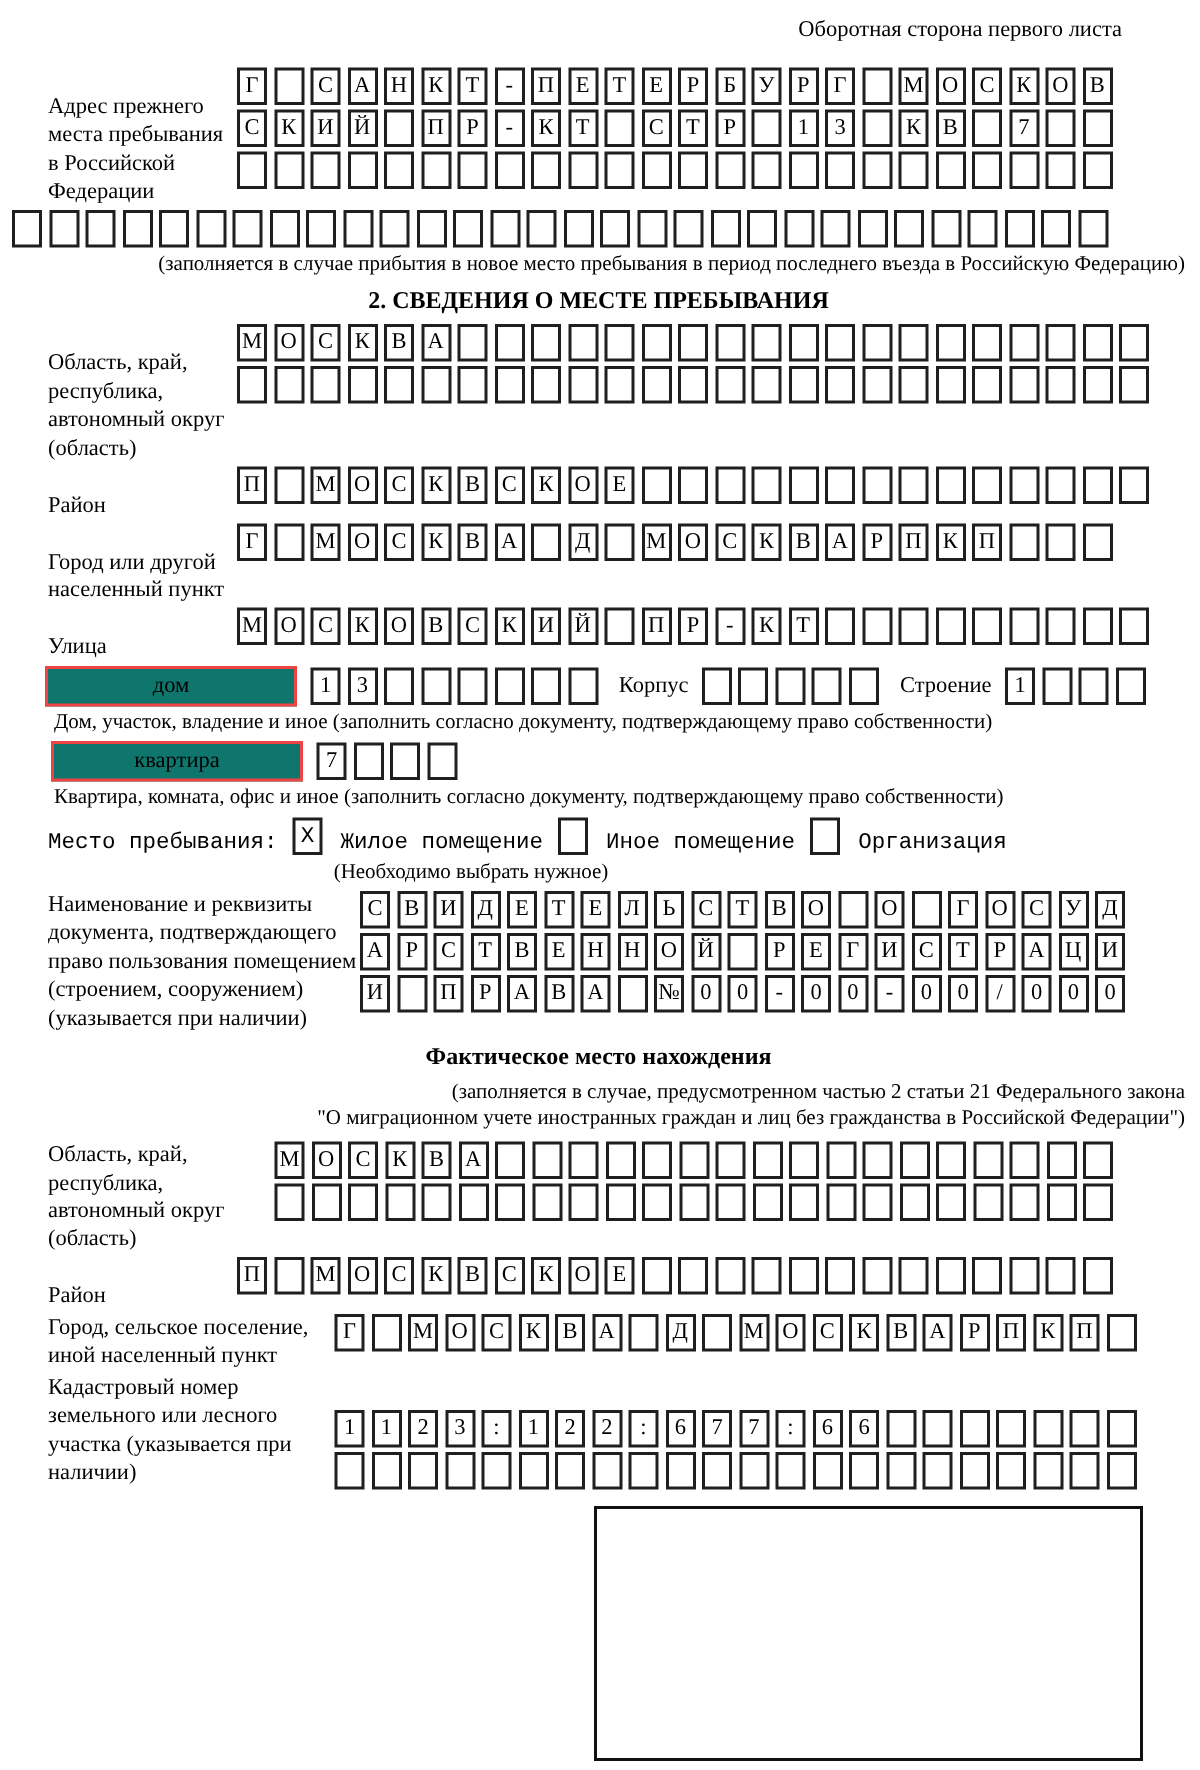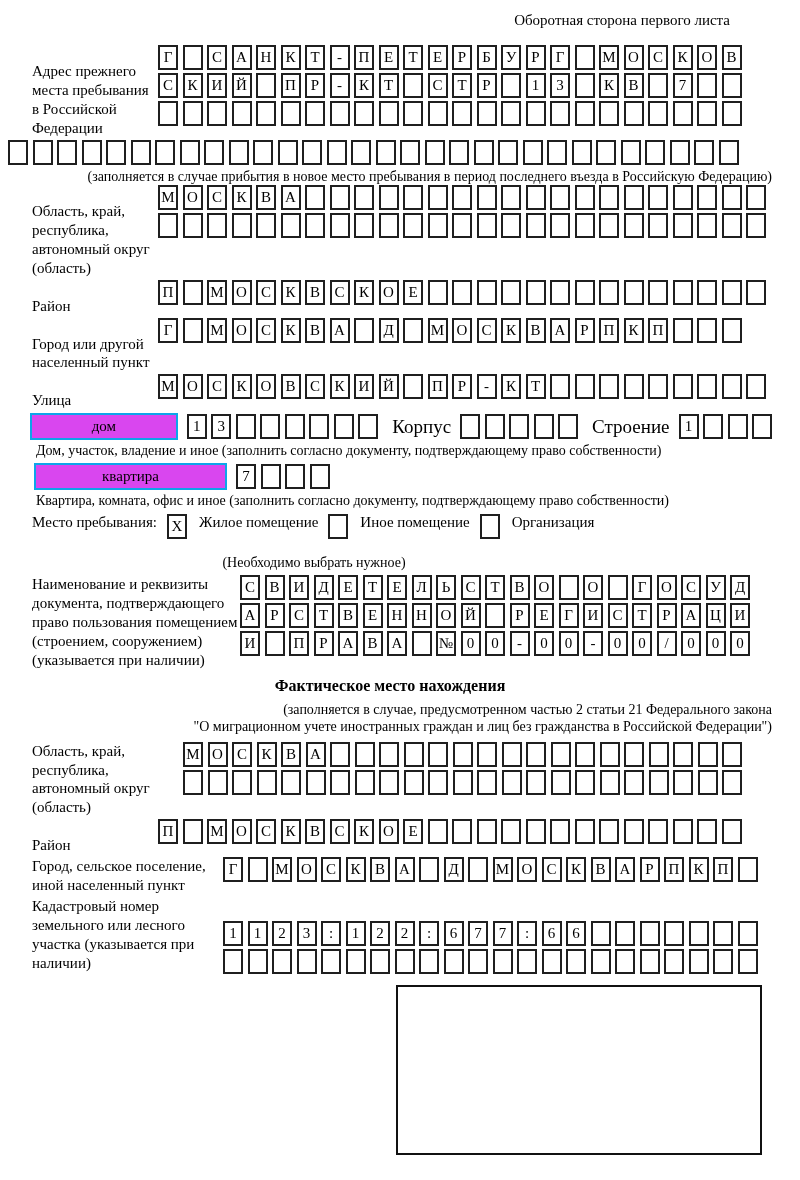--- a/index.html
+++ b/index.html
@@ -1,18 +1,18 @@
 <!DOCTYPE html>
 <html><head>
 <meta charset="utf-8">
 <style>
   * { margin:0; padding:0; box-sizing:border-box; }
   html,body { width:800px; height:1180px; background:#ffffff; color:#000;
     font-family:"Liberation Serif","DejaVu Serif",serif; overflow:hidden; }
-  .page { width:800px; height:1180px; padding:12px 28px 0 8px; }
+  .page { width:800px; height:1180px; padding:12px 10px 0 8px; }
 
   .header-note { text-align:right; font-size:15px; padding-right:42px; margin-bottom:16px; }
 
   
   .cells { display:flex; gap:4.5px; margin-bottom:3px; }
   .cell { flex:0 0 20px; width:20px; height:25px; border:2px solid #1f1f1f;
     display:flex; align-items:center; justify-content:center;
     font-size:15px; line-height:1; background:#fff; }
   .rows { display:flex; flex-direction:column; }
 
@@ -22,29 +22,29 @@
   .w175 { flex:0 0 175px; }
   .w215 { flex:0 0 215px; }
   .w232 { flex:0 0 232px; }
 
   .caption { font-size:14px; line-height:1.25; }
   .caption.center { text-align:right; }
   .caption.indent { padding-left:28px; }
   .sec-title { font-size:16px; font-weight:bold; text-align:center; margin:7px 0 6px; }
 
   .inline-row { display:flex; align-items:center; margin:3px 0 2px 0; }
-  .wide-box { border:2px solid #0ea5e9; height:27px; display:flex; align-items:center;
-    justify-content:center; font-size:15px; background:#d946ef; }
+  .wide-box { border:2px solid #ef4444; height:27px; display:flex; align-items:center;
+    justify-content:center; font-size:15px; background:#0f766e; }
   .house-box { width:168px; margin-left:22px; margin-right:9px; }
-  .apt-box { width:193px; margin-left:26px; margin-right:9px; }
-  .mini-label { font-size:19px; margin:0 9px 0 14px;text-align:right; }
-
-  .place-row { display:flex; align-items:flex-start; font-size:15px; margin:5px 0 2px 0; padding-left:24px; }
+  .apt-box { width:168px; margin-left:26px; margin-right:9px; }
+  .mini-label { font-size:15px; margin:0 9px 0 14px;text-align:right; }
+
+  .place-row { display:flex; align-items:flex-end; font-size:15px; margin:5px 0 2px 0; padding-left:24px;font-family:Liberation Mono, monospace; }
   .place-row .cell { margin:0 12px 0 10px; }
-  .place-note { font-size:14px; margin:16px 0 4px 156px; width:300px; text-align:center; }
+  .place-note { font-size:14px; margin:4px 0 4px 156px; width:300px; text-align:center; }
 
   .mt24 { margin-top:24px; }
   .mb6 { margin-bottom:6px; }
 
   .stamp-wrap { width:430px; margin-left:356px; margin-top:8px; }
   .stamp-box { width:366px; height:170px; border:2px solid #111; margin:0 auto 6px auto; }
   .stamp-caption { font-size:14.5px; line-height:1.3; text-align:center; }
 </style>
 </head>
 <body>
@@ -163,20 +163,21 @@
       <span class="cell"></span>
       <span class="cell"></span>
       <span class="cell"></span>
       <span class="cell"></span>
       <span class="cell"></span>
       <span class="cell"></span>
       <span class="cell"></span>
     </div>
   <div class="caption center">(заполняется в случае прибытия в новое место пребывания в период последнего въезда в Российскую Федерацию)</div>
 
+  <div class="sec-title">2. СВЕДЕНИЯ О МЕСТЕ ПРЕБЫВАНИЯ</div>
 
   <div class="field">
     <div class="field-label w150">Область, край, республика, автономный округ (область)</div>
     <div class="rows">
       <div class="cells">
           <span class="cell">М</span>
           <span class="cell">О</span>
           <span class="cell">С</span>
           <span class="cell">К</span>
           <span class="cell">В</span>

